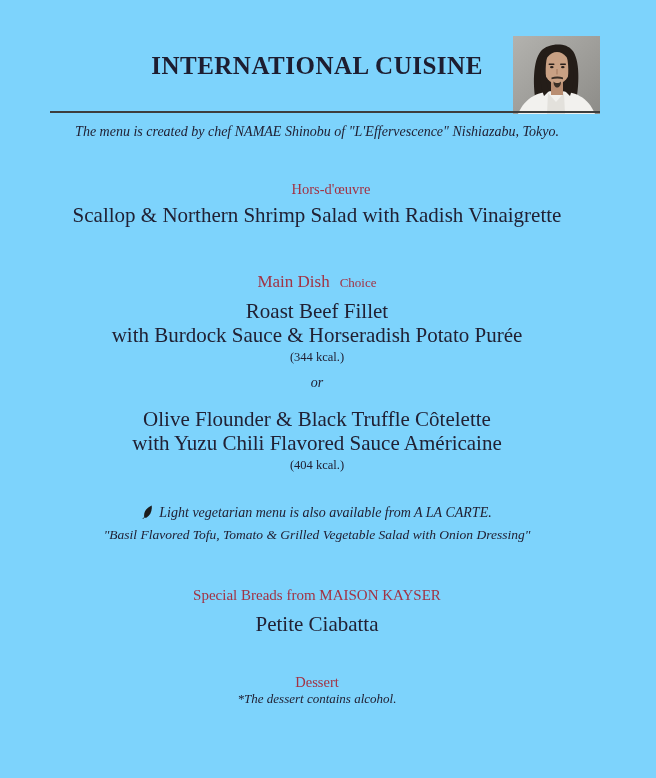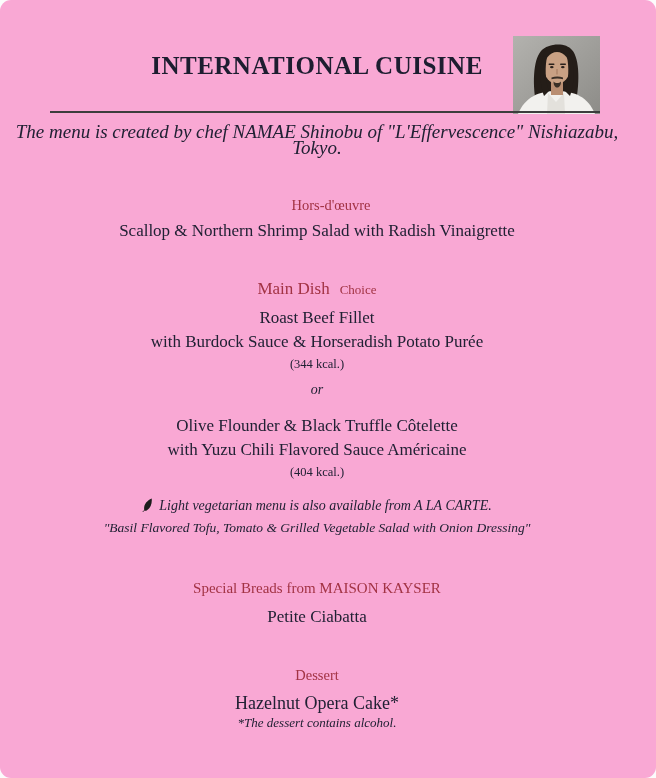--- a/index.html
+++ b/index.html
@@ -2,25 +2,24 @@
 <html><head>
 <meta charset="utf-8">
 <style>
   * { margin: 0; padding: 0; box-sizing: border-box; }
   html, body { background: #fcfcfc; }
   .page {
     position: relative;
     width: 656px;
     height: 778px;
     margin: 0 auto;
-    background: #f9a8d4;
+    background: #7dd3fc;
     font-family: "Liberation Serif", serif;
     color: #212134;
     overflow: hidden;
-    border-radius: 11px;
   }
   .content { padding-right: 22px; text-align: center; }
 
   
   .page-title {
     margin-top: 52px;
     font-size: 25px;
     line-height: 28px;
     font-weight: bold;
     letter-spacing: 0.5px;
@@ -36,46 +35,46 @@
   }
   .header-rule {
     position: absolute;
     top: 111px;
     left: 50px;
     width: 550px;
     border-top: 2px solid #3d3d3d;
   }
   .subtitle {
     margin-top: 44px;
-    font-size: 19px;
+    font-size: 14px;
     line-height: 16px;
     font-style: italic;
     color: #212134;
   }
 
   
   .section-heading { color: #a23344; }
   .h-hors    { margin-top: 40px; font-size: 14.5px; line-height: 18px; padding-left: 28px; }
-  .h-main    { margin-top: 36px; font-size: 17px;   line-height: 22px; }
+  .h-main    { margin-top: 45px; font-size: 17px;   line-height: 22px; }
   .h-main .h-choice { font-size: 13px; margin-left: 10px; }
   .h-breads  { margin-top: 42px; font-size: 15px;   line-height: 19px; }
   .h-dessert { margin-top: 38px; font-size: 14.5px; line-height: 18px; }
 
   
-  .dish   { font-size: 17px; line-height: 22px; color: #212134; font-family: Liberation Serif, serif; }
+  .dish   { font-size: 21px; line-height: 22px; color: #212134; font-family: Liberation Serif, serif; }
   .m6  { margin-top: 6px; }
   .m2  { margin-top: 2px; }
   .m8  { margin-top: 8px; }
   .m10 { margin-top: 16px; }
   .kcal { margin-top: 3px; font-size: 12.5px; line-height: 16px; }
   .or-sep { margin-top: 9px; font-size: 14px; line-height: 18px; font-style: italic; }
 
   
   .veg-line1 {
-    margin-top: 16px;
+    margin-top: 30px;
     font-size: 14px;
     line-height: 19px;
     font-style: italic;
   }
   .veg-line1 .leaf-icon {
     display: inline-block;
     vertical-align: -2px;
     margin-right: 6px;
   }
   .veg-line2 {
@@ -159,17 +158,16 @@
           <path d="M 2.6,13.2 L 0.9,15" stroke="#1c1c1c" stroke-width="1" fill="none"></path>
         </svg>
       </span><span>Light vegetarian menu is also available from A LA CARTE.</span>
     </div>
     <div class="veg-line2">"Basil Flavored Tofu, Tomato &amp; Grilled Vegetable Salad with Onion Dressing"</div>
 
     <div class="section-heading h-breads">Special Breads from MAISON KAYSER</div>
     <div class="dish m8">Petite Ciabatta</div>
 
     <div class="section-heading h-dessert">Dessert</div>
-    <div class="dessert-item">Hazelnut Opera Cake*</div>
     <div class="dessert-note">*The dessert contains alcohol.</div>
 
   </div>
 </div>
 
 </body></html>

